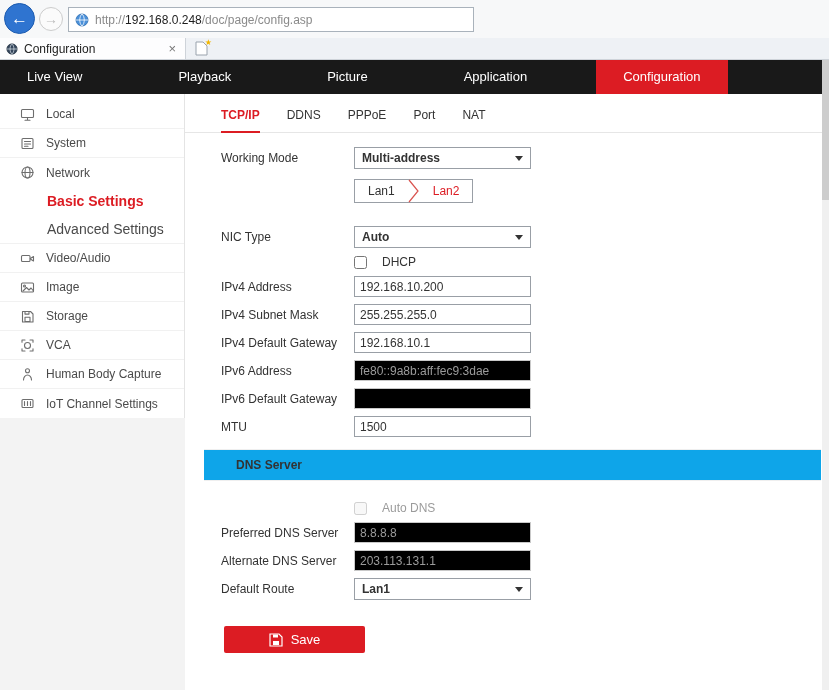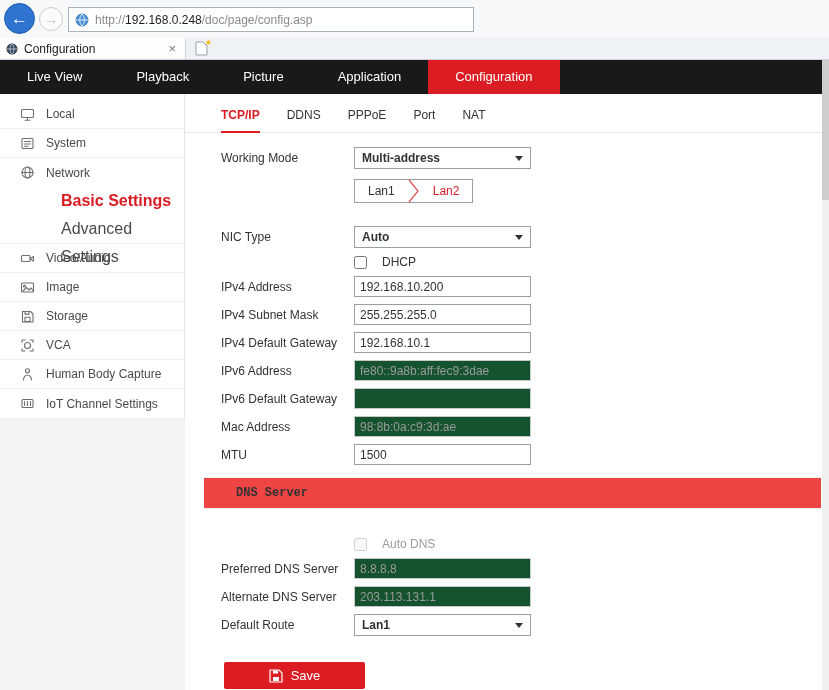--- a/index.html
+++ b/index.html
@@ -19,59 +19,59 @@
   .tab-row { position:absolute; top:38px; left:0; right:0; height:22px; background:#eef1f5; border-bottom:1px solid #ced3d9; display:flex; align-items:stretch; }
   .browser-tab { width:186px; background:#fdfdfe; border-right:1px solid #ced3d9; display:flex; align-items:center; gap:6px; padding:0 6px; cursor:pointer; }
   .tab-title { flex:1; color:#222; overflow:hidden; white-space:nowrap; }
   .tab-close { color:#777; font-size:13px; padding:0 3px; cursor:pointer; }
   .new-tab { width:30px; display:flex; align-items:center; justify-content:center; position:relative; cursor:pointer; }
   .new-tab .star { position:absolute; top:0px; right:4px; color:#f2b600; font-size:8px; }
 
   
   .app-header { position:absolute; top:60px; left:0; width:822px; height:34px; background:#191919; display:flex; align-items:center; }
   .logo { font-style:italic; font-weight:bold; font-size:17px; color:#e31723; letter-spacing:.5px; padding-left:16px; width:176px; }
-  .topnav { display:flex; height:100%; }
+  .topnav { display:flex; height:100%;gap:42px; }
   .nav-item { padding:0 27px; line-height:34px; color:#fff; font-size:13px; cursor:pointer; }
   .nav-item.active { background:#dc1c23; }
 
   
   .app-body { position:absolute; top:94px; left:0; width:822px; bottom:0; background:#f3f3f3; display:flex; align-items:stretch; }
   .sidebar { width:185px; background:#f3f3f3; }
   .side-list { background:#fff; border-right:1px solid #e4e4e4; padding-top:6px; }
   .side-item { height:29px; display:flex; align-items:center; gap:11px; padding-left:19px; border-bottom:1px solid #f1f1f1; color:#4a4a4a; font-size:12px; cursor:pointer; }
   .side-item:last-child { border-bottom:none; }
   .side-item .sicon { width:16px; height:16px; display:flex; align-items:center; justify-content:center; }
   .side-group { border-bottom:1px solid #f1f1f1; }
   .side-group .side-item { border-bottom:none; }
-  .side-sub { height:28px; line-height:28px; padding-left:61px; color:#4a4a4a; font-size:16px; cursor:pointer; }
+  .side-sub { height:28px; line-height:28px; padding-left:47px; color:#4a4a4a; font-size:14px; cursor:pointer; }
   .side-sub.active { color:#dc1c23; font-weight:bold; }
 
   
   .main { flex:1; background:#fff; position:relative; }
   .tabs { display:flex; gap:27px; padding:14px 0 0 36px; border-bottom:1px solid #e6e6e6; }
   .tab { padding-bottom:9px; color:#333; cursor:pointer; font-size:12px; }
   .tab.active { color:#dc1c23; font-weight:bold; border-bottom:2px solid #dc1c23; margin-bottom:-1px; }
 
   .form { padding:14px 0 0 36px; }
   .frow { display:flex; align-items:center; margin-bottom:7px; }
   .flabel { width:133px; color:#333; }
   input.text { width:177px; height:21px; border:1px solid #999fa6; padding:0 5px; font:12px "Liberation Sans",sans-serif; color:#333; background:#fff; }
-  input.text:disabled { background:#14532d; border-color:#c9c9c9; color:#9b9b9b; }
+  input.text:disabled { background:#000000; border-color:#c9c9c9; color:#9b9b9b; }
   .select { width:177px; height:22px; border:1px solid #999fa6; background:#fff; display:flex; align-items:center; justify-content:space-between; padding:0 7px; cursor:pointer;font-weight:bold; }
   .select .caret { width:0; height:0; border-left:4px solid transparent; border-right:4px solid transparent; border-top:5px solid #333; }
 
   .lan-tabs { display:inline-flex; align-items:center; border:1px solid #999fa6; height:24px; margin:3px 0 16px 0; background:#fff; }
   .lan-seg { padding:0 13px; line-height:22px; font-size:12px; color:#333; cursor:pointer; }
   .lan-seg.active { color:#dc1c23;text-align:center; }
 
   .cb-row label { display:flex; align-items:center; gap:15px; cursor:pointer; color:#333; }
   .cb-row input { width:13px; height:13px; }
   .cb-row .dim { color:#9b9b9b; }
 
-  .dns-header { width:617px; margin:12px 0 28px -17px; padding:8px 0 8px 32px; background:#ef4444; border-top:1px solid #efefef; border-bottom:1px solid #efefef; font-weight:bold; color:#333;font-family:Liberation Mono, monospace; }
+  .dns-header { width:617px; margin:12px 0 20px -17px; padding:8px 0 8px 32px; background:#0ea5e9; border-top:1px solid #efefef; border-bottom:1px solid #efefef; font-weight:bold; color:#333; }
 
   .save-btn { margin:26px 0 0 3px; width:141px; height:27px; background:#dc1c23; border:none; border-radius:2px; color:#fff; font-size:13px; font-family:"Liberation Sans",sans-serif; display:flex; align-items:center; justify-content:center; gap:8px; cursor:pointer; }
 
   
   .scrollbar { position:absolute; right:0; top:60px; bottom:0; width:7px; background:#f0f0f0; }
   .scrollbar .thumb { position:absolute; top:0; left:0; right:0; height:140px; background:#cdcdcd; }
 
   svg.icon { stroke:#6e6e6e; fill:none; stroke-width:1.1; stroke-linecap:round; stroke-linejoin:round; }
 </style>
 </head>
@@ -300,24 +300,20 @@
         <div class="frow">
           <div class="flabel">IPv6 Address</div>
           <input class="text" type="text" disabled="" value="fe80::9a8b:aff:fec9:3dae" style="">
         </div>
 
         <div class="frow">
           <div class="flabel">IPv6 Default Gateway</div>
           <input class="text" type="text" disabled="" value="" style="">
         </div>
 
-        <div class="frow">
-          <div class="flabel">Mac Address</div>
-          <input class="text" type="text" disabled="" value="98:8b:0a:c9:3d:ae" style="">
-        </div>
 
         <div class="frow">
           <div class="flabel">MTU</div>
           <input class="text" type="text" value="1500" style="">
         </div>
 
         <div class="dns-header">DNS Server</div>
 
         <div class="frow cb-row">
           <div class="flabel"></div>

